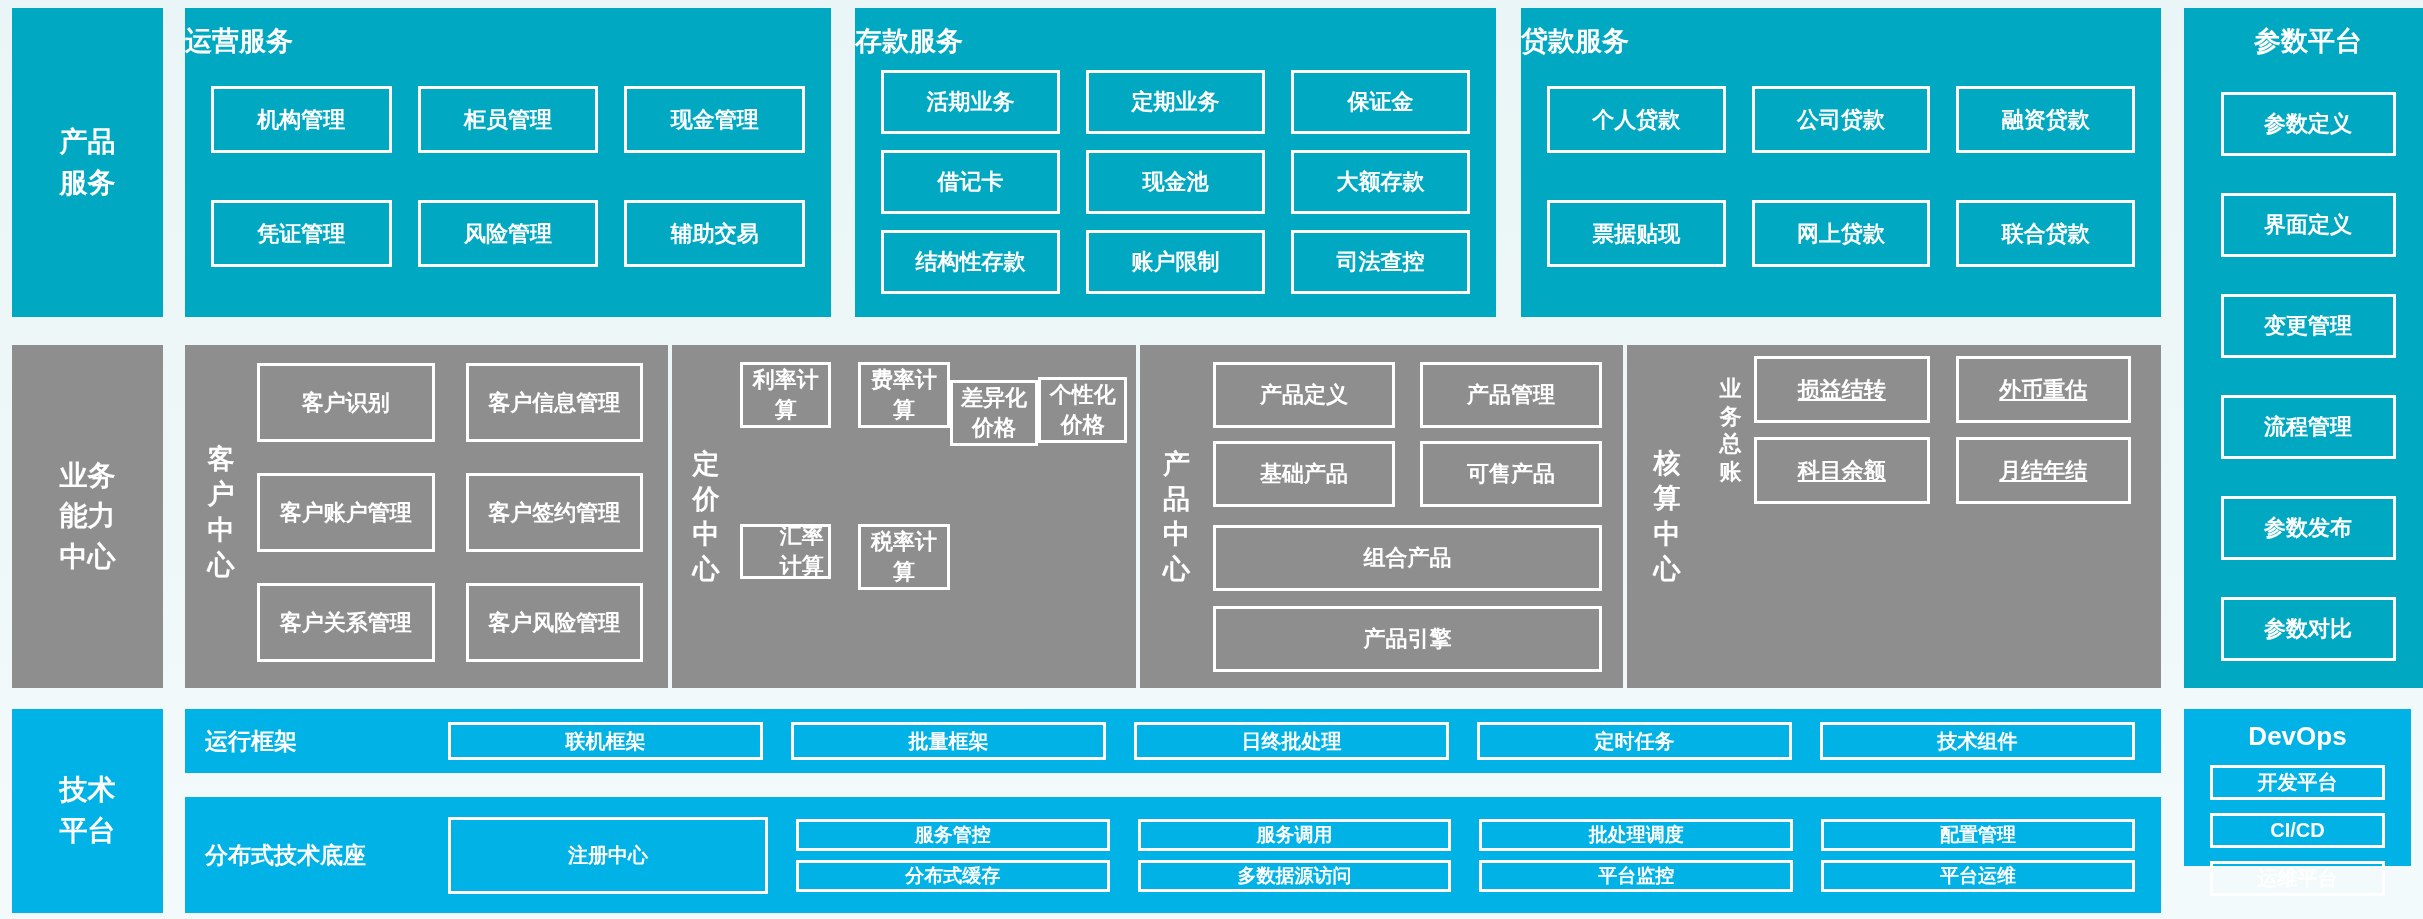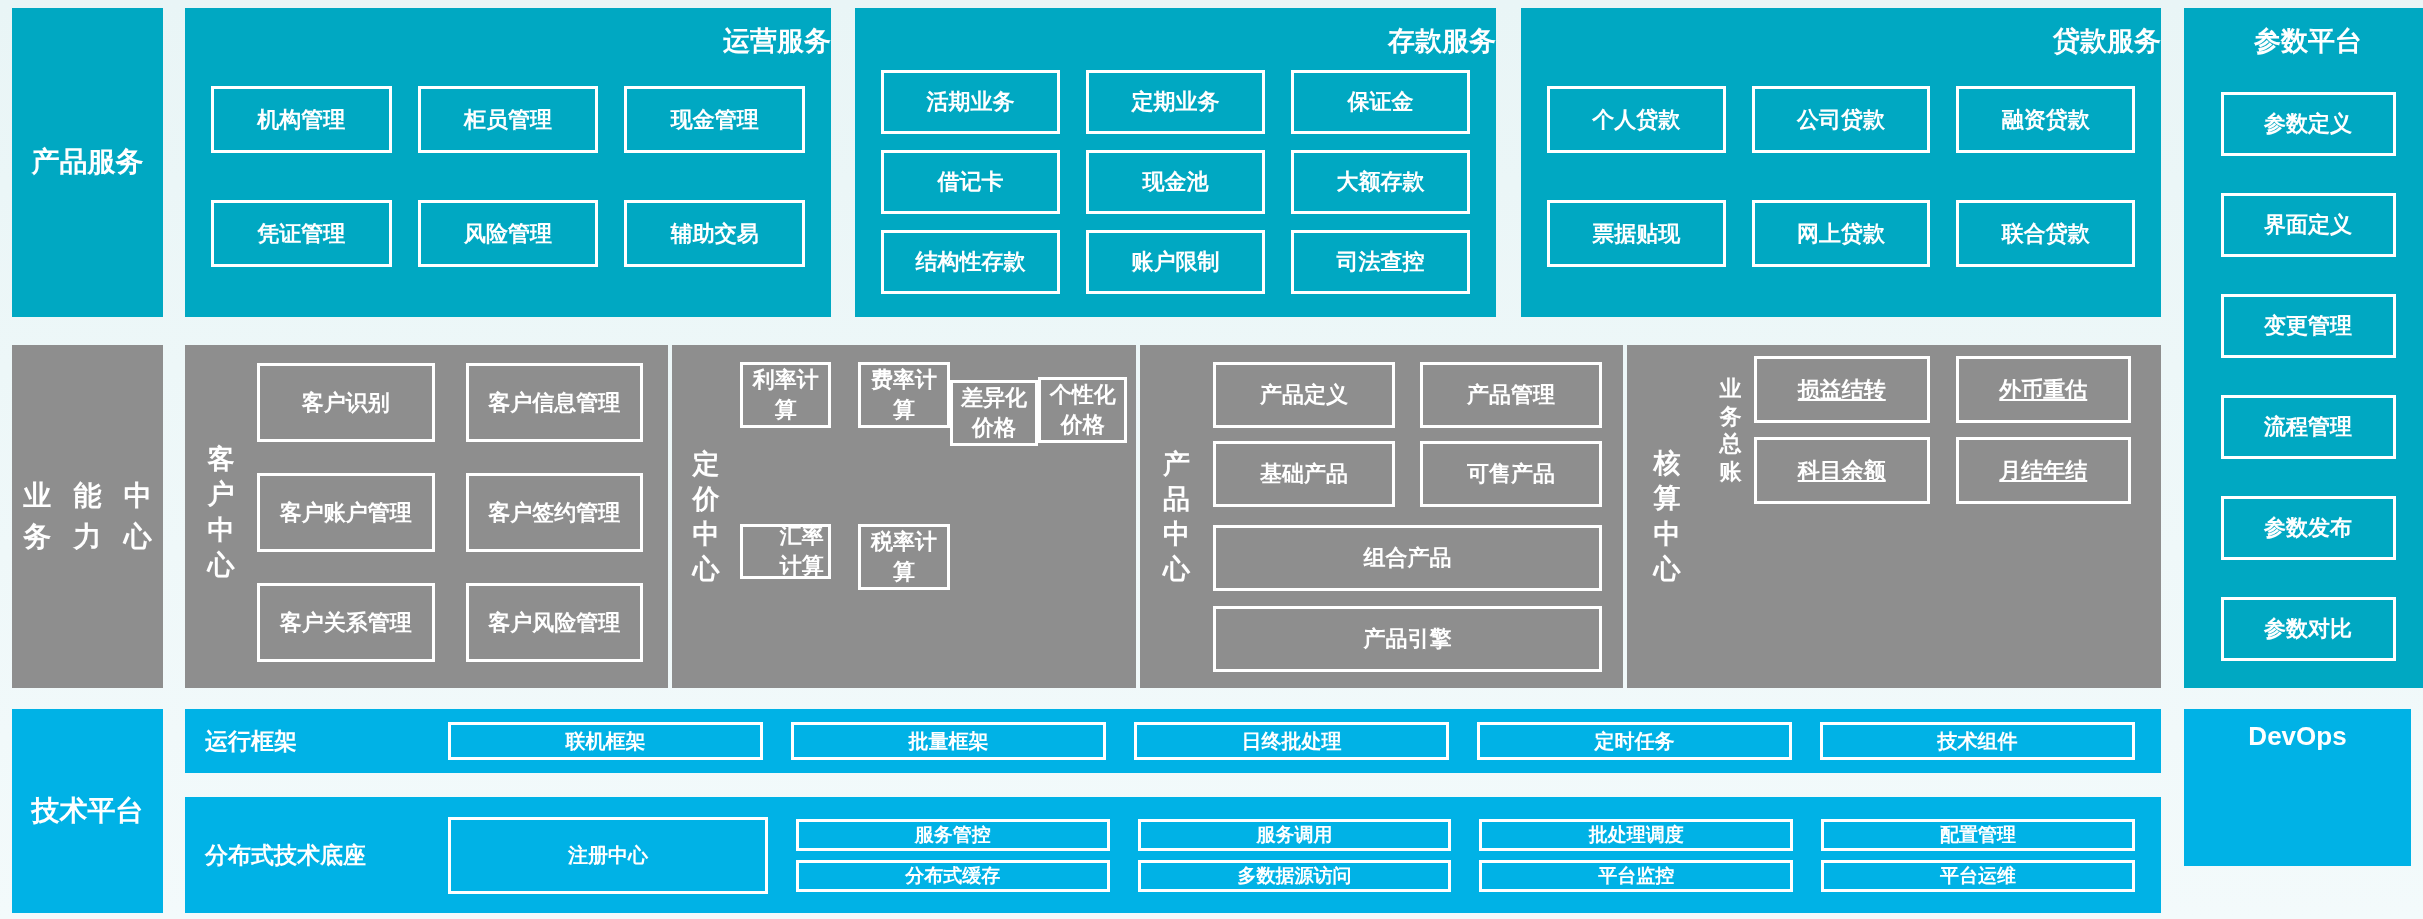--- a/index.html
+++ b/index.html
@@ -2,31 +2,31 @@
 <html><head>
 <meta charset="utf-8">
 <style>
   html,body{margin:0;padding:0;}
   body{font-family:"Liberation Sans","DejaVu Sans",sans-serif;background:#eef7f8;}
   #canvas{position:relative;width:2423px;height:919px;background:linear-gradient(180deg,#e9f5f6 0%,#f3fafb 100%);overflow:hidden;}
   .region{position:absolute;box-sizing:border-box;color:#fff;}
   .teal{background:#00a8c2;}
   .gray{background:#8e8e8e;}
   .blue{background:#00b2e6;}
-  .blocktitle{font-size:27px;font-weight:bold;text-align:right;padding-top:16px;height:34px;line-height:34px;}
+  .blocktitle{font-size:27px;font-weight:bold;text-align:left;padding-top:16px;height:34px;line-height:34px;}
   .cell{border:3px solid #ffffff;display:flex;align-items:center;justify-content:center;
         font-weight:bold;font-size:22px;color:#fff;box-sizing:border-box;text-align:center;}
   
   .svc-grid{display:grid;grid-template-columns:1fr 1fr 1fr;column-gap:26px;padding:0 26px;}
   .svc-grid .cell{height:67px;}
   .rows2{row-gap:47px;margin-top:28px;}
   .rows3{row-gap:16px;margin-top:12px;}
   .rows3 .cell{height:64px;}
   
-  .bandlabel{display:flex;flex-direction:row;align-items:center;justify-content:center;height:100%;
+  .bandlabel{display:flex;flex-direction:column;align-items:center;justify-content:center;height:100%;
              font-size:28px;font-weight:bold;line-height:1.45;text-align:center;}
   
   .pcol{display:flex;flex-direction:column;align-items:center;}
   .pcol .cell{width:175px;height:64px;font-size:22px;}
   .pitems{display:flex;flex-direction:column;gap:37px;margin-top:34px;}
   
   .center{display:flex;}
   .vlabel-box{display:flex;align-items:center;justify-content:center;}
   .vtext{font-size:27px;font-weight:bold;color:#fff;text-align:center;word-break:break-all;
          width:30px;line-height:1.3;}
@@ -210,15 +210,20 @@
       </div>
       <div class="stackcol">
         <div class="cell">配置管理</div>
         <div class="cell">平台运维</div>
       </div>
     </div>
   </div>
 
   <div class="region blue pcol" style="left:2184px;top:709px;width:227px;height:157px;">
     <div class="blocktitle" style="padding-top:10px;font-size:26px;">DevOps</div>
+    <div class="pitems" style="margin-top:12px;gap:13px;">
+      <div class="cell" style="height:35px;font-size:20px;">开发平台</div>
+      <div class="cell" style="height:35px;font-size:20px;">CI/CD</div>
+      <div class="cell" style="height:35px;font-size:20px;">运维平台</div>
+    </div>
   </div>
 
 </div>
 
 </body></html>

